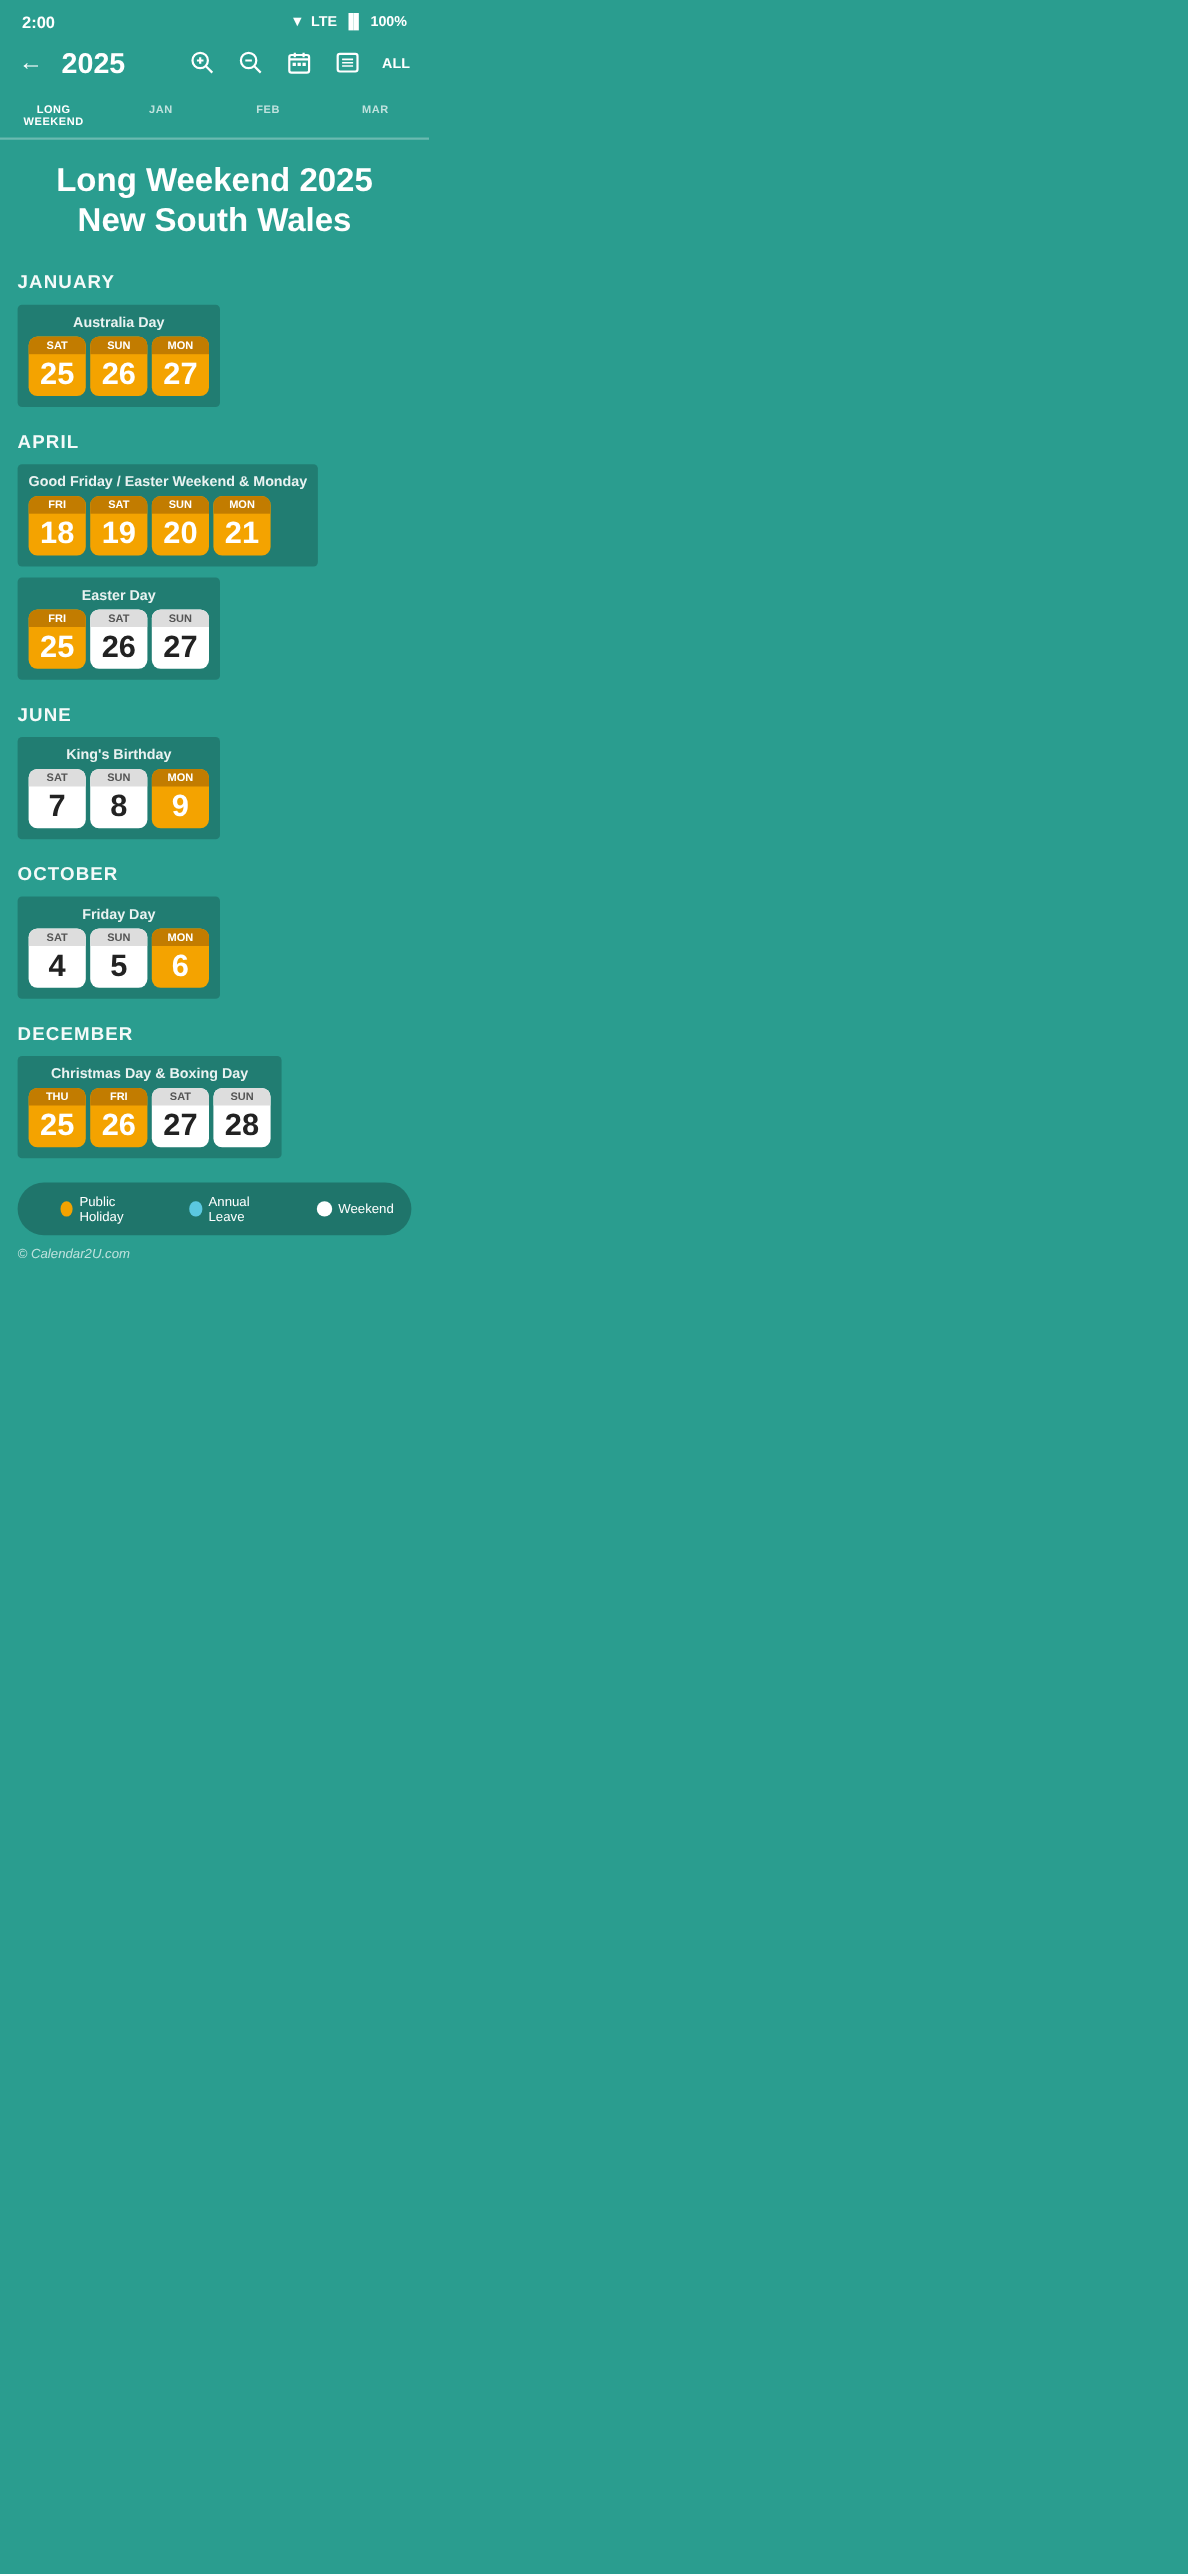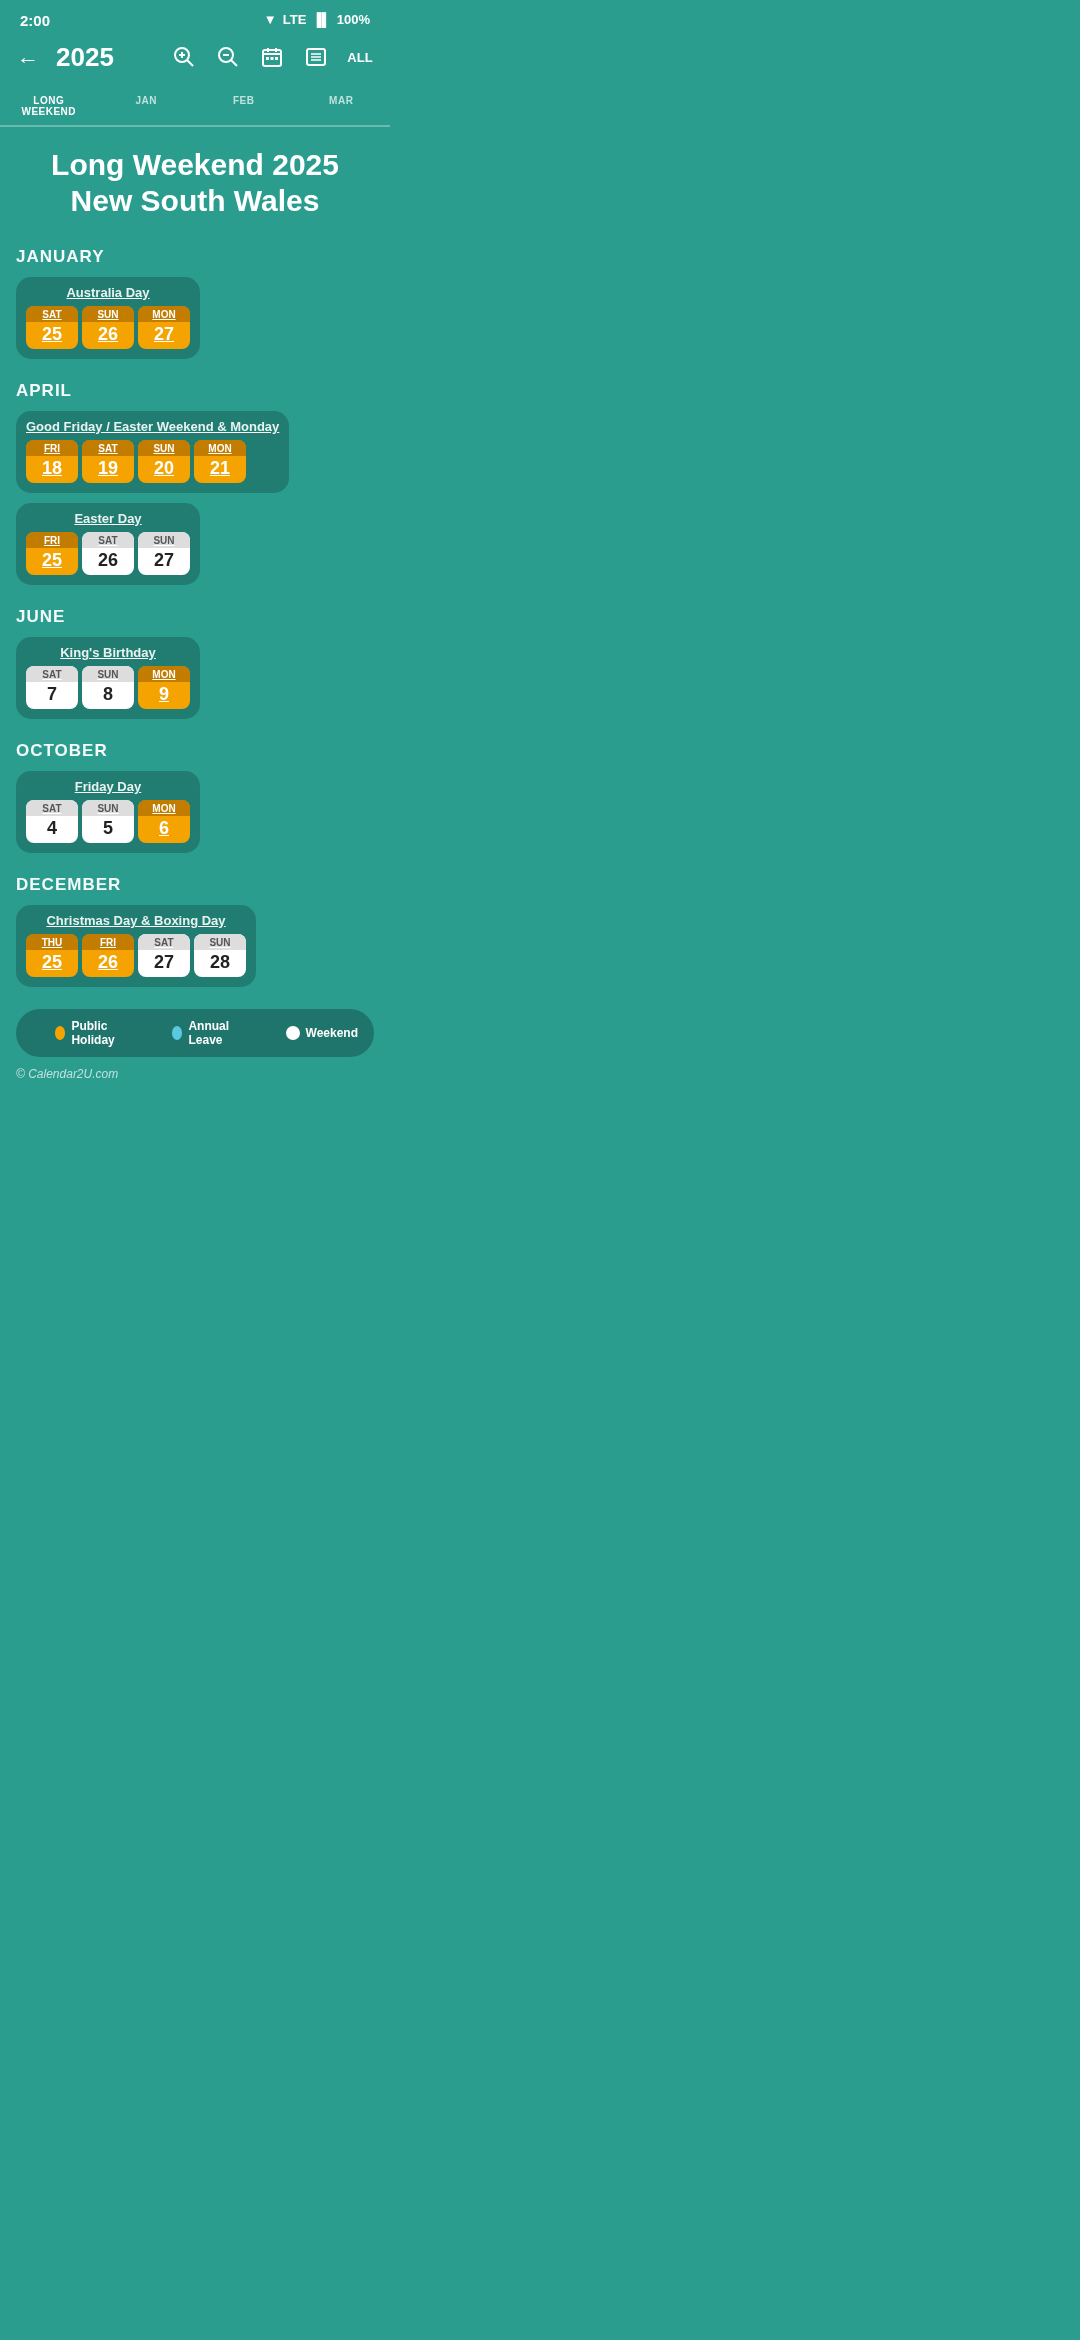--- a/index.html
+++ b/index.html
@@ -107,24 +107,23 @@
     }
 
     
     .holiday-row {
       display: flex;
       gap: 10px;
       flex-wrap: wrap;
     }
     .holiday-card {
       background: rgba(0,0,0,0.2);
-      border-radius: 15px;
+      border-radius: 4px;
       padding: 8px 10px 10px;
       display: inline-block;
-      text-decoration: underline;
     }
     .holiday-name {
       font-size: 13px;
       font-weight: 600;
       margin-bottom: 6px;
       color: rgba(255,255,255,0.9);
       text-align: center;
     }
     .days-row {
       display: flex;
@@ -142,21 +141,21 @@
     }
     .day-label {
       font-size: 10px;
       font-weight: 700;
       padding: 3px 0 2px;
       width: 100%;
       text-align: center;
       color: white;
     }
     .day-num {
-      font-size: 18px;
+      font-size: 28px;
       font-weight: 800;
       width: 100%;
       text-align: center;
       padding: 2px 0 4px;
       color: white;
     }
 
     
     .orange { background: #f4a300; }
     .orange .day-label { background: #c27c00; }
@@ -173,21 +172,21 @@
       align-items: center;
       gap: 16px;
       padding: 10px 16px;
       margin: 16px 0 10px;
     }
     .legend-item {
       display: flex;
       align-items: center;
       gap: 6px;
       font-size: 12px;
-      font-weight: 700;
+      font-weight: 400;
       padding-left: 23px;
     }
     .legend-dot {
       width: 14px;
       height: 14px;
       border-radius: 50%;
     }
     .dot-orange { background: #f4a300; }
     .dot-blue { background: #5bc8e0; }
     .dot-white { background: white; }

